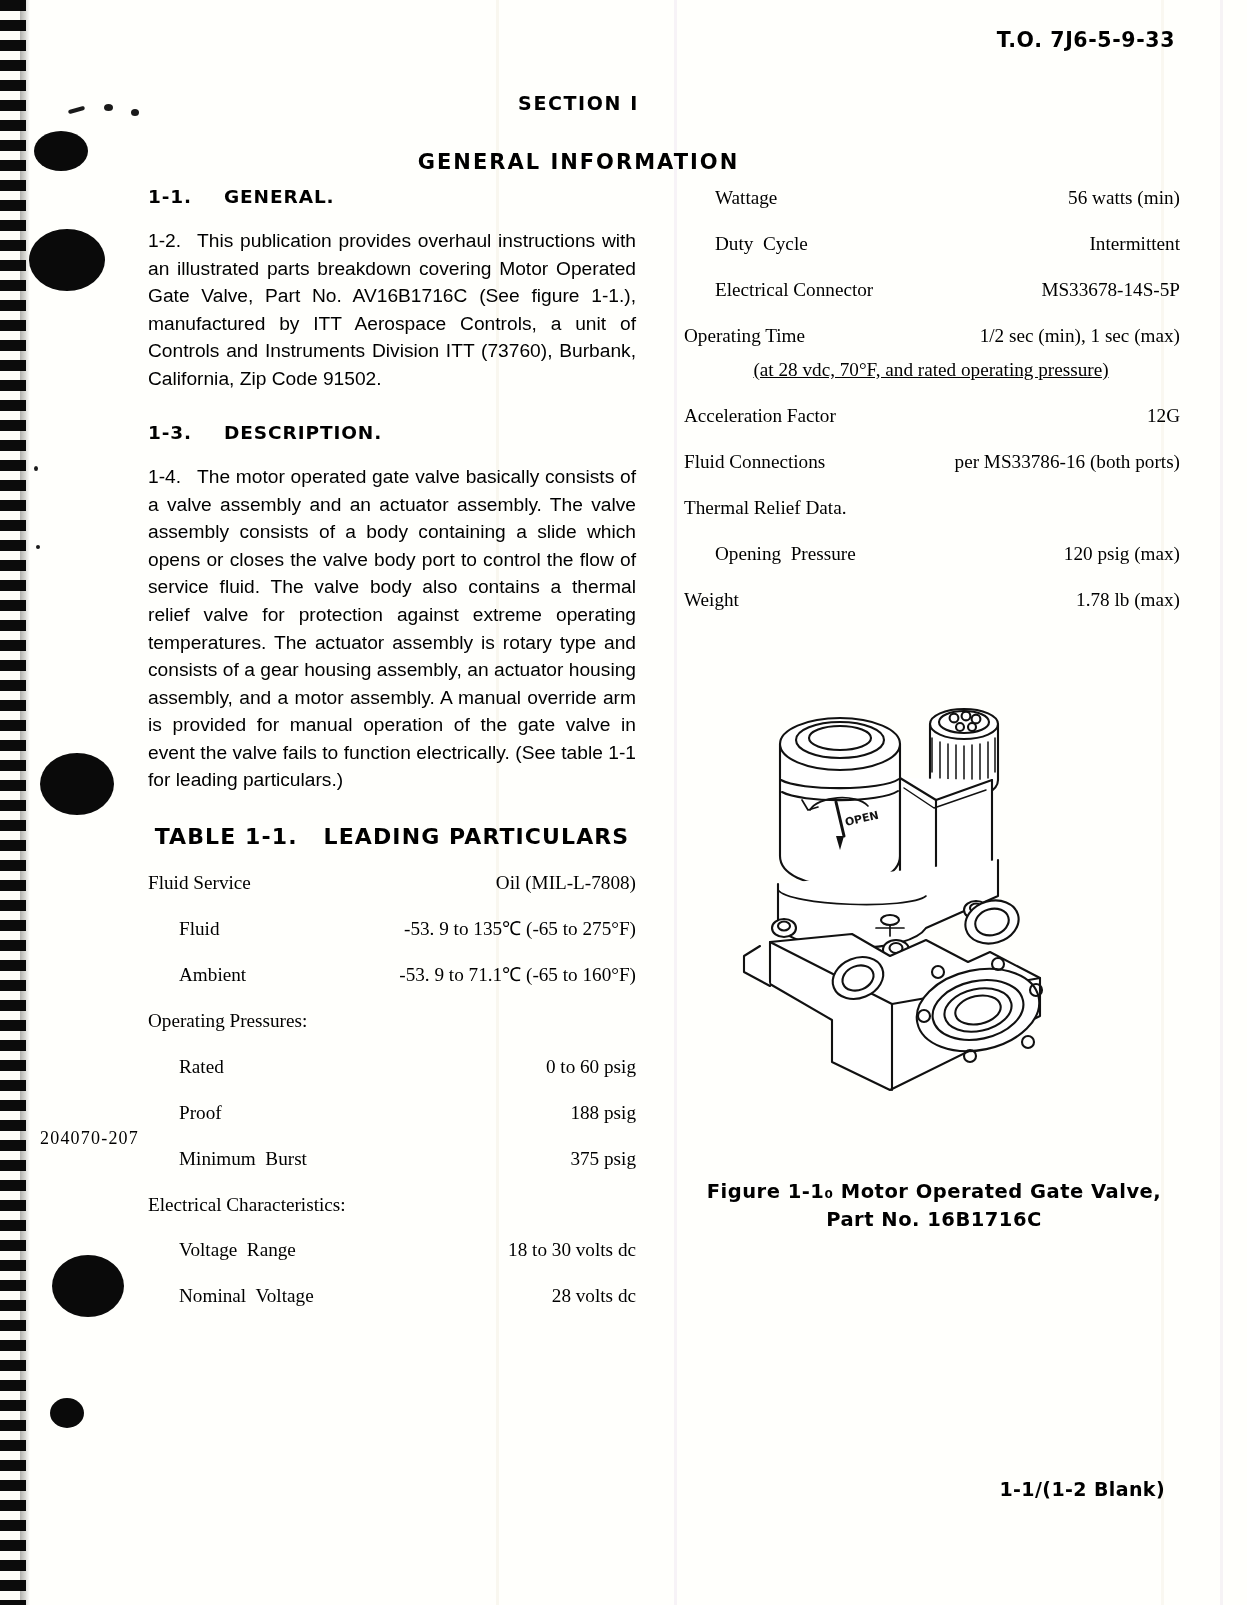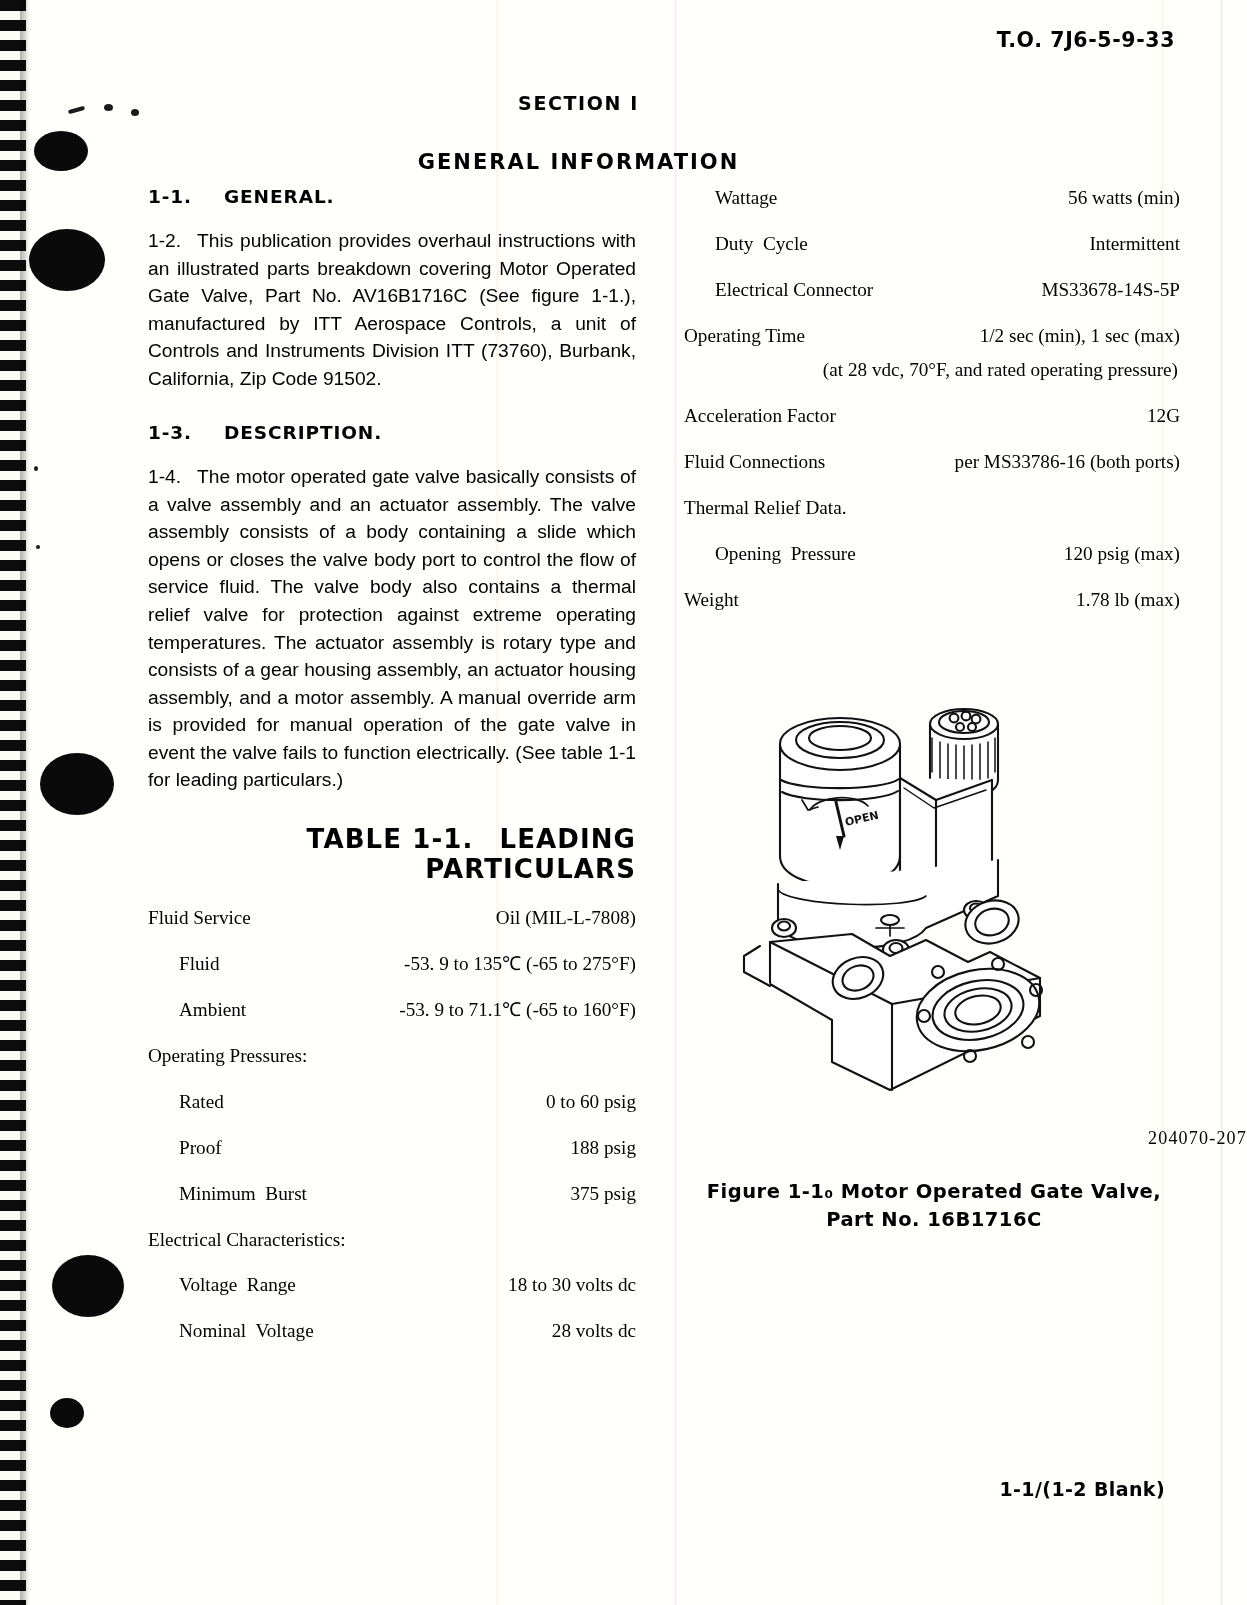--- a/index.html
+++ b/index.html
@@ -50,39 +50,39 @@
   .para-head{font-family:"DejaVu Sans",sans-serif;font-weight:bold;
       font-size:18.5px;letter-spacing:.9px;margin:0 0 20px 0;}
   .para-head .num{display:inline-block;width:76px;}
 
   p.body{margin:0 0 22px 0;font-size:19.2px;line-height:1.435;
       text-align:justify;text-justify:inter-word;
       font-family:Liberation Sans, sans-serif;}
   p.body .lead{margin-right:16px;}
 
   
-  #table-title{margin:30px 0 22px 0;text-align:right;
+  #table-title{margin:30px 0 22px 0;text-align:center;
       font-family:"DejaVu Sans",sans-serif;font-weight:bold;
-      font-size:26px;letter-spacing:1.1px;}
+      font-size:22px;letter-spacing:1.1px;}
   #table-title .gap{display:inline-block;width:26px;}
 
   .trow{display:flex;justify-content:space-between;align-items:baseline;
       font-size:19.2px;line-height:1.3;margin-bottom:21px;}
   .trow .lbl{white-space:pre;}
   .trow .val{white-space:pre;text-align:right;}
   .trow.ind1 .lbl{padding-left:31px;}
 
   .subline{font-size:19.2px;line-height:1.3;margin:-12px 0 21px 0;
-      text-align:right;padding-right:2px;}
+      text-align:center;padding-right:2px;text-decoration:underline;}
 
   
   #figure-wrap{position:absolute;left:690px;top:660px;width:490px;height:470px;}
   #fig-svg{position:absolute;left:50px;top:0;}
-  #fig-code{position:absolute;left:0;right:0;top:1128px;text-align:right;
-      font-size:18px;letter-spacing:1.2px;padding-left:52px;}
+  #fig-code{position:absolute;left:0;right:0;top:1128px;text-align:left;
+      font-size:18px;letter-spacing:1.2px;padding-left:40px;}
   #fig-cap{position:absolute;left:684px;width:500px;top:1178px;
       text-align:center;font-family:"DejaVu Sans",sans-serif;
       font-weight:bold;font-size:19.5px;line-height:1.42;letter-spacing:.5px;}
 
   
   #footer{position:absolute;right:82px;top:1478px;
       font-family:"DejaVu Sans",sans-serif;font-weight:bold;
       font-size:19px;letter-spacing:.4px;}
 </style>
 </head>

